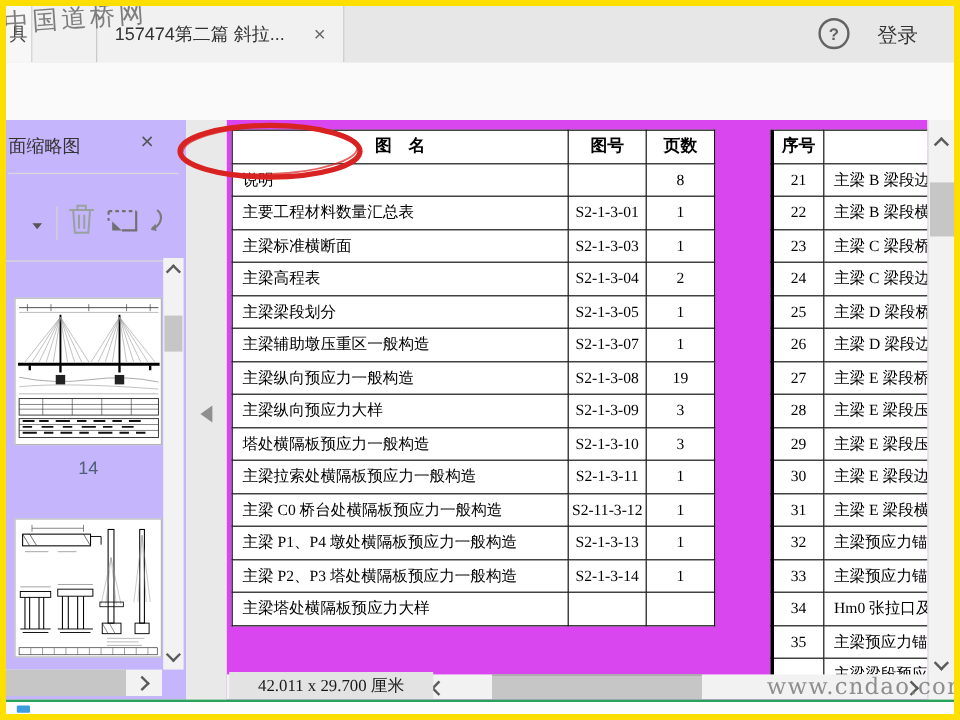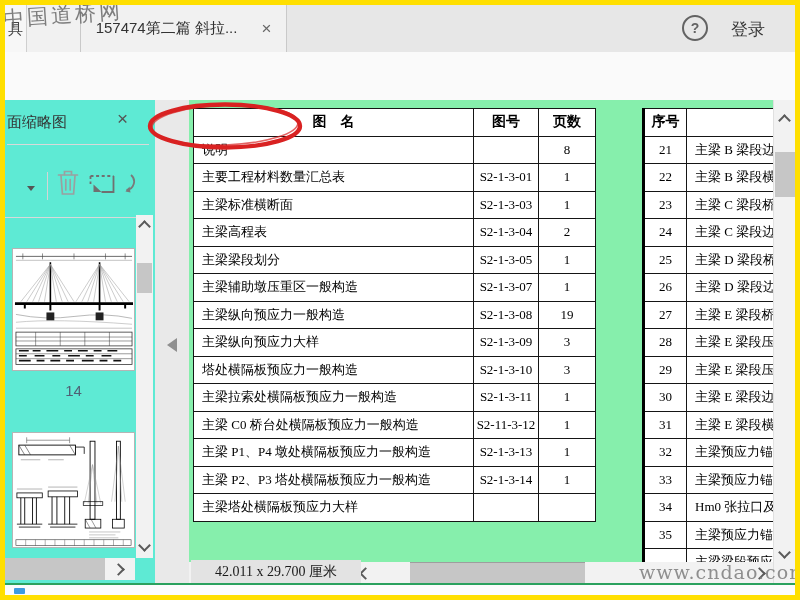--- a/index.html
+++ b/index.html
@@ -24,38 +24,38 @@
   .tbtn{display:flex;align-items:center;justify-content:center}
   .page-input{left:166px;top:57px;width:50px;height:28px;border:1px solid #bcbcbc;background:#fff;
               text-align:center;font-size:14px;color:#444;box-sizing:border-box}
   .page-total{left:224px;top:63px;font-size:15px;color:#444}
   .tsep{width:1px;height:34px;background:#dcdcdc}
   .zoom-combo{left:528px;top:56px;width:88px;height:30px;border-bottom:1px solid #a8a8a8;box-sizing:border-box;
               display:flex;align-items:center;justify-content:space-between;padding:0 8px 0 12px}
   .zoom-combo .z{font-size:14px;color:#444}
   .caret-down{width:0;height:0;border-left:4px solid transparent;border-right:4px solid transparent;border-top:5px solid #555}
   
-  .sidebar{left:0;top:95px;width:150px;height:483px;background:#5eead4}
+  .sidebar{left:0;top:95px;width:150px;height:483px;background:#c4b5fd}
   .sb-title{left:2px;top:13px;font-size:15px;color:#333}
   .sb-close{left:112px;top:8px;font-size:19px;color:#555;cursor:pointer}
   .sb-hr{left:2px;top:44px;width:142px;height:1px;background:#d9d9d9}
   .sb-hr2{left:0px;top:117px;width:131px;height:1px;background:#d9d9d9}
   .thumb{background:#fff;border:1px solid #b5b5b5;box-sizing:border-box;overflow:hidden}
   .thumb-label{font-size:15px;color:#4f6175;text-align:center;width:123px}
   
   .track{background:#f2f2f2}
   .thumb-bar{background:#c6c6c6}
   .chev{display:inline-block;width:7px;height:7px;border-left:2px solid #5a5a5a;border-bottom:2px solid #5a5a5a}
   .chev-up{transform:rotate(135deg)} .chev-down{transform:rotate(-45deg)}
   .chev-left{transform:rotate(45deg)} .chev-right{transform:rotate(-135deg)}
   
   .gutter{left:150px;top:95px;width:34px;height:483px;background:#e9e9e9}
   .collapse-tri{width:0;height:0;border-top:7px solid transparent;border-bottom:7px solid transparent;border-right:10px solid #8f8f8f}
   
-  .docarea{left:184px;top:95px;width:584px;height:483px;background:#86efac;overflow:hidden}
+  .docarea{left:184px;top:95px;width:584px;height:483px;background:#d946ef;overflow:hidden}
   table.doc{border-collapse:collapse;table-layout:fixed;background:#fff;color:#000}
   table.doc td,table.doc th{border:1px solid #151515;overflow:hidden;white-space:nowrap;vertical-align:middle;padding:0}
   table.doc tr{height:27.5px}
   .name-cell{padding:0 4px 0 8px !important;font-size:13px;text-align:left}
   .num-cell{text-align:center;font-size:13px}
   table.doc th{font-size:14px;font-weight:bold;text-align:center}
   .righttable{border-left:3px solid #000}
   
   .pill{background:#e3e3e3;display:flex;align-items:center;justify-content:center;font-size:14px;color:#1a1a1a}
   .greenline{left:0;top:578px;width:790px;height:2px;background:#2ba15e}

